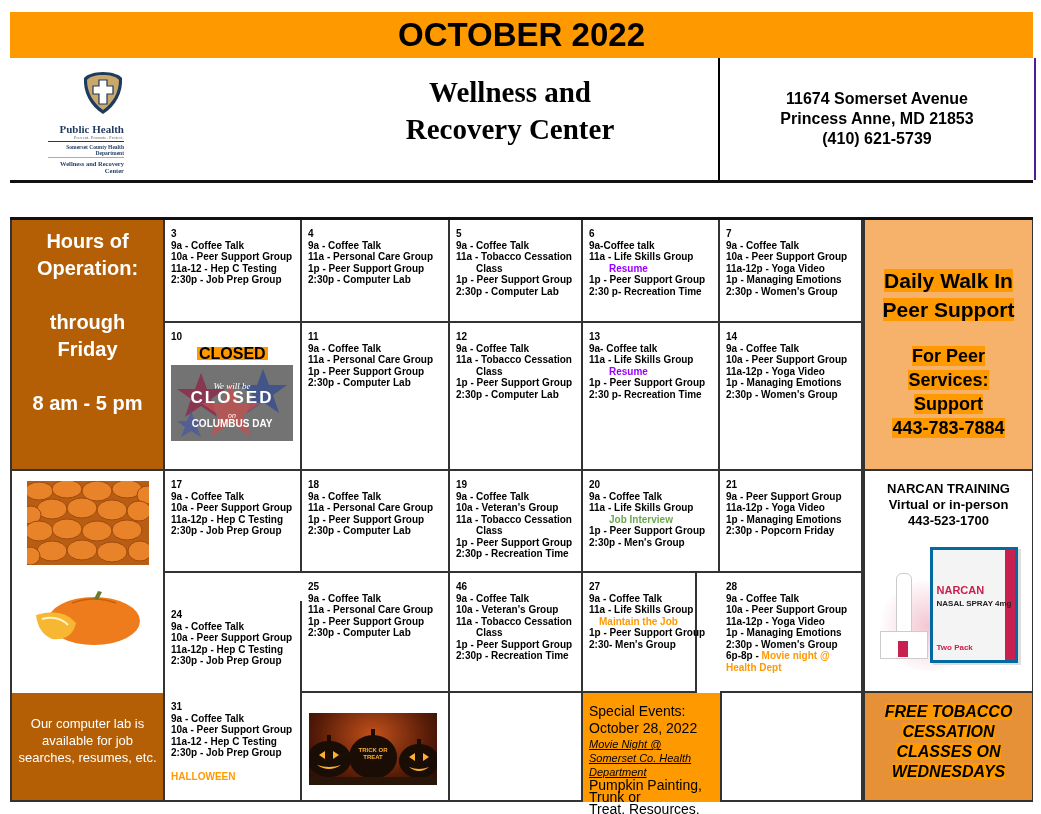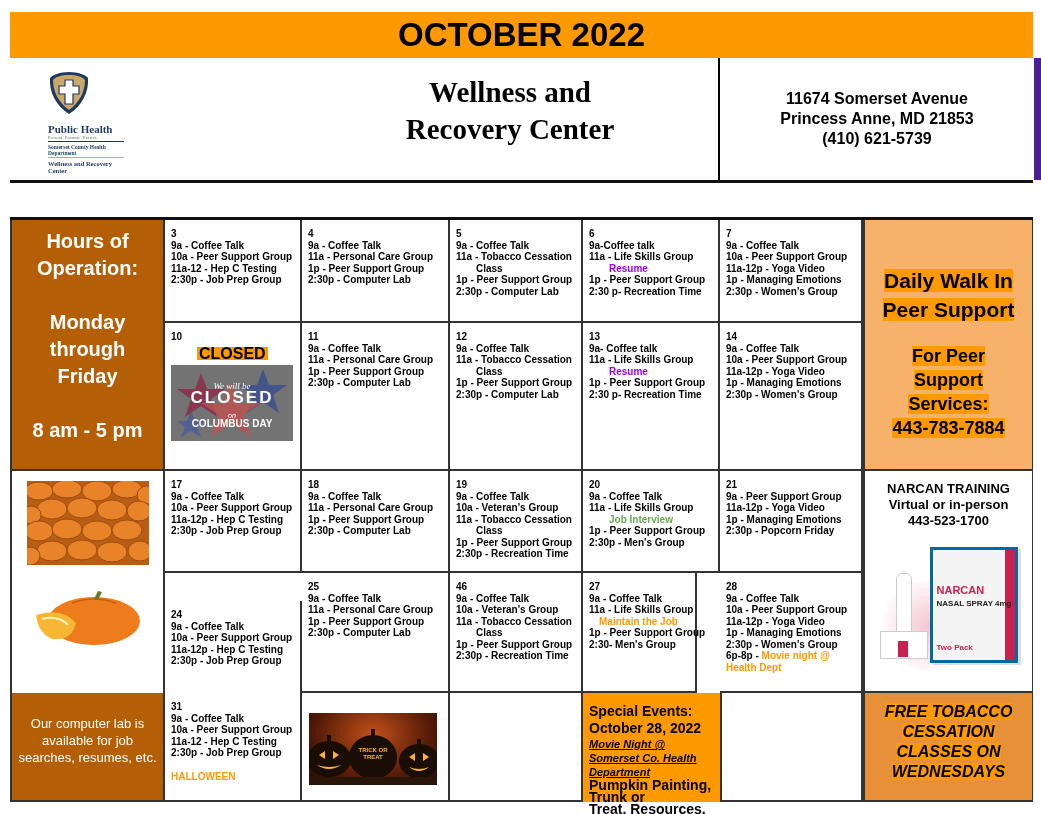--- a/index.html
+++ b/index.html
@@ -2,29 +2,29 @@
 <html><head>
 <meta charset="utf-8">
 <style>
   html, body { margin: 0; padding: 0; background: #ffffff; }
   body { width: 1041px; height: 814px; position: relative; overflow: hidden; font-family: "Liberation Sans", sans-serif; color: #000; }
 
   .month-bar { position: absolute; left: 10px; top: 12px; width: 1023px; height: 46px; background: #ff9900; display: flex; align-items: center; justify-content: center; }
   .month-bar span { font-weight: bold; font-size: 33px; }
 
   .header-row { position: absolute; left: 10px; top: 58px; width: 1023px; height: 122px; }
-  .logo { position: absolute; left: 38px; top: 12px; width: 76px; text-align: left; }
+  .logo { position: absolute; left: 38px; top: 12px; width: 76px; text-align: right; }
   .logo .shield { width: 42px; height: 46px; margin: 0 auto 4px; }
   .logo .ph { font-family: "Liberation Serif", serif; font-weight: bold; font-size: 11px; color: #1f3a5f; line-height: 11px; }
   .logo .tag { font-family: "Liberation Serif", serif; font-size: 4px; color: #555; letter-spacing: 0.3px; border-bottom: 1.5px solid #1f3a5f; padding-bottom: 1px; }
   .logo .county { font-family: "Liberation Serif", serif; font-size: 5.5px; font-weight: bold; color: #1f3a5f; line-height: 6px; padding: 2px 0 1px; border-bottom: 1.5px solid #c9a86a; }
   .logo .wrc { font-family: "Liberation Serif", serif; font-size: 6.5px; font-weight: bold; color: #1f3a5f; line-height: 7px; padding-top: 2px; }
 
   .center-title { position: absolute; left: 350px; top: 16px; width: 300px; text-align: center; font-family: "Liberation Serif", serif; font-weight: bold; font-size: 29px; line-height: 37px; }
-  .address-box { position: absolute; left: 708px; top: 0; width: 314px; height: 122px; border-left: 2px solid #000; border-right: 7px solid #4c1d95; display: flex; flex-direction: column; justify-content: center; align-items: center; font-weight: bold; font-size: 16px; line-height: 20px; }
+  .address-box { position: absolute; left: 708px; top: 0; width: 314px; height: 122px; border-left: 2px solid #000; border-right: 2px solid #4c1d95; display: flex; flex-direction: column; justify-content: center; align-items: center; font-weight: bold; font-size: 16px; line-height: 20px; }
 
   .rule { position: absolute; left: 10px; width: 1023px; background: #111; }
   .rule.r1 { top: 180px; height: 3px; }
   .rule.r2 { top: 217px; height: 3px; }
 
   .dow { position: absolute; top: 192px; font-weight: bold; font-size: 14px; width: 80px; text-align: center; margin-top: 34px; }
 
   .grid { position: absolute; left: 10px; top: 220px; width: 1023px; height: 582px; }
   .cell { position: absolute; box-sizing: border-box; border-right: 2px solid #333; border-bottom: 2px solid #333; background: #fff; padding: 8px 6px 0 6px; font-size: 10px; font-weight: bold; line-height: 11.5px; }
   .cell .daynum { display: block; }
@@ -44,21 +44,21 @@
 
   .peer-box { position: absolute; left: 853px; top: 0; width: 170px; height: 251px; box-sizing: border-box; background: #f6b26b; border-left: 2px solid #333; border-bottom: 2px solid #333; border-right: 1px solid #333; text-align: center; font-weight: bold; padding-top: 46px; }
   .hl { background: #ff9900; }
   .peer-box .big { font-size: 21px; line-height: 29px; }
   .peer-box .med { font-size: 18px; line-height: 24px; margin-top: 20px; }
 
   .narcan { position: absolute; left: 853px; top: 251px; width: 170px; height: 222px; box-sizing: border-box; background: #fff; border-left: 2px solid #333; border-bottom: 2px solid #333; border-right: 1px solid #333; text-align: center; font-weight: bold; font-size: 13px; line-height: 16px; padding-top: 10px; }
 
   .tobacco { position: absolute; left: 853px; top: 473px; width: 170px; height: 109px; box-sizing: border-box; background: #e69138; border-left: 2px solid #333; border-right: 1px solid #333; border-bottom: 2px solid #333; text-align: center; font-weight: bold; font-style: italic; font-size: 16px; line-height: 20px; padding-top: 9px; }
 
-  .special { position: absolute; left: 573px; top: 473px; width: 137px; height: 109px; box-sizing: border-box; background: #ff9900; padding: 10px 6px 12px 6px; font-weight: bold; }
+  .special { position: absolute; left: 573px; top: 473px; width: 137px; height: 109px; box-sizing: border-box; background: #ff9900; padding: 10px 6px 12px 6px; font-weight: normal; }
   .special .t1 { font-size: 14px; line-height: 17px; display: block; }
   .special .t2 { font-size: 11px; line-height: 14px; font-style: italic; text-decoration: underline; display: block; }
   .special .t3 { font-size: 14px; line-height: 12px; display: block; }
 
   .closed-badge { display: inline-block; background: #ff9900; font-size: 16px; font-weight: bold; padding: 1px 2px; margin: 4px 0 0 26px; }
 </style>
 </head>
 <body>
 
 <div class="month-bar">
@@ -95,21 +95,20 @@
 <div class="dow" style="left:611px">Thu</div>
 <div class="dow" style="left:750px">Fri</div>
 <div class="rule r2"></div>
 
 <div class="grid">
 
   <div class="side-brown hours">
     <div>Hours of</div>
     <div>Operation:</div>
     <div class="gap"></div>
-    <div>Monday</div>
     <div>through</div>
     <div>Friday</div>
     <div class="gap"></div>
     <div>8 am - 5 pm</div>
   </div>
 
   <div class="img-cell" style="left:0;top:251px;width:155px;height:222px;">
     <svg style="position:absolute;left:15px;top:10px" width="122" height="84" viewBox="0 0 122 84">
       <rect width="122" height="84" fill="#b85d14"></rect>
       <g fill="#e8832a" stroke="#a04a0c" stroke-width="1">
@@ -229,22 +228,22 @@
     <span class="ev">10a - Peer Support Group</span>
     <span class="ev">11a-12p - Yoga Video</span>
     <span class="ev">1p - Managing Emotions</span>
     <span class="ev">2:30p - Women's Group</span>
   </div>
 
   <div class="peer-box">
     <div class="big"><span class="hl">Daily Walk In</span></div>
     <div class="big"><span class="hl">Peer Support</span></div>
     <div class="med"><span class="hl">For Peer</span></div>
+    <div class="med" style="margin-top:0"><span class="hl">Services:</span></div>
     <div class="med" style="margin-top:0"><span class="hl">Support</span></div>
-    <div class="med" style="margin-top:0"><span class="hl">Services:</span></div>
     <div class="med" style="margin-top:0"><span class="hl">443-783-7884</span></div>
   </div>
 
   <div class="cell" style="left:155px;top:251px;width:137px;height:102px;">
     <span class="daynum">17</span>
     <span class="ev">9a - Coffee Talk</span>
     <span class="ev">10a - Peer Support Group</span>
     <span class="ev">11a-12p - Hep C Testing</span>
     <span class="ev">2:30p - Job Prep Group</span>
   </div>

